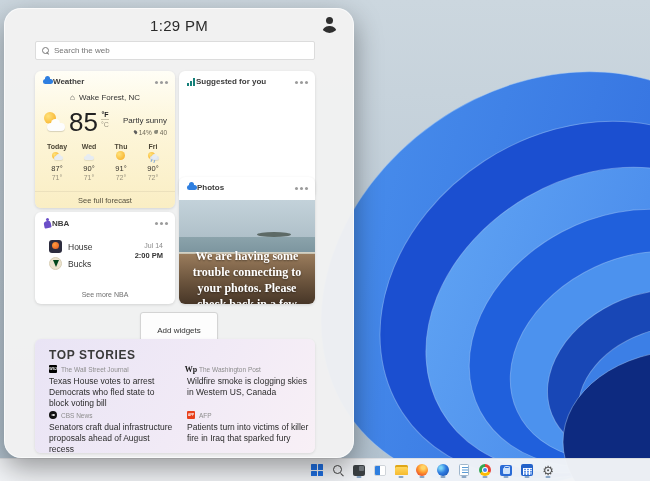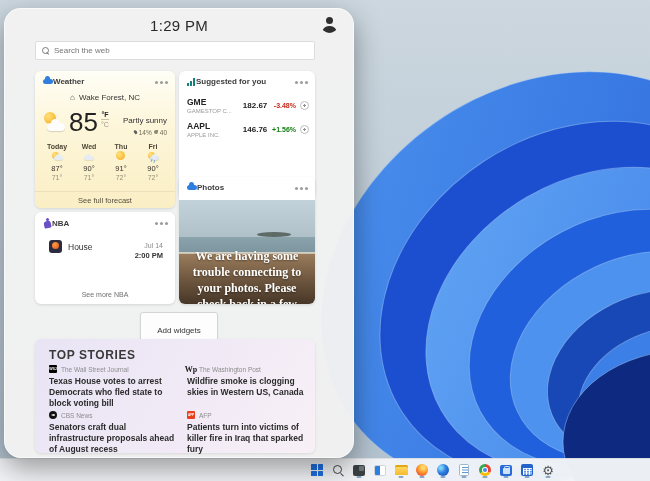--- a/index.html
+++ b/index.html
@@ -125,21 +125,21 @@
           display:flex; align-items:center; justify-content:center; cursor:pointer; box-shadow:0 1px 2px rgba(0,0,0,0.08); }
 
   
   .stories { position:absolute; left:30px; top:330px; width:280px; height:114px; border-radius:6px;
              background:linear-gradient(120deg,#e9e4f5 0%,#f1eaf6 55%,#f8f0f6 100%);
              box-shadow:0 1px 3px rgba(0,0,0,0.10); cursor:pointer; }
   .st-head { position:absolute; top:9px; left:14px; font-size:12px; font-weight:bold; letter-spacing:0.6px; color:#3a3a3a; }
   .story { position:absolute; width:126px; cursor:pointer; }
   .story .src { display:flex; align-items:center; gap:4px; margin-bottom:3px; }
   .story .srcname { font-size:6.5px; color:#8d8d8d; }
-  .story .hl { font-size:8.5px; font-weight:bold; color:#2b2b2b; line-height:1.3; }
+  .story .hl { font-size:8.5px; font-weight:normal; color:#2b2b2b; line-height:1.3; }
   .lg { width:8px; height:8px; flex:0 0 auto; display:flex; align-items:center; justify-content:center; }
   .lg-wsj { background:#000; color:#fff; font-size:3.5px; font-weight:bold; border-radius:1px; }
   .lg-wp { font-family:"Liberation Serif","DejaVu Serif",serif; font-size:8px; font-weight:bold; color:#1a1a1a; }
   .lg-cbs { position:relative; }
   .lg-cbs::before { content:""; position:absolute; inset:0; border-radius:50%; background:#111; }
   .lg-cbs::after { content:""; position:absolute; left:2px; top:3px; width:4px; height:2px; border-radius:50%; background:#fff; box-shadow:inset 1px 0 0 #111; }
   .lg-afp { background:#e8401c; color:#fff; font-size:3px; font-weight:bold; border-radius:1px; }
 
   
   .taskbar { position:absolute; left:0; bottom:0; width:650px; height:23px; z-index:4;
@@ -293,40 +293,20 @@
   <div class="card stocks">
     <div class="card-title">
       <span class="chart-ic">
           <i style="height:3px"></i>
           <i style="height:5px"></i>
           <i style="height:8px"></i>
         </span>
       <span>Suggested for you</span>
     </div>
     <span class="dots"></span>
-    <div class="stock-rows">
-      <div class="srow">
-        <span class="lft">
-          <div class="sym">GME</div>
-          <div class="nm">GAMESTOP C...</div>
-        </span>
-        <span class="pr">182.67</span>
-        <span class="chg down">-3.48%</span>
-        <span class="plus"></span>
-      </div>
-      <div class="srow">
-        <span class="lft">
-          <div class="sym">AAPL</div>
-          <div class="nm">APPLE INC.</div>
-        </span>
-        <span class="pr">146.76</span>
-        <span class="chg up">+1.56%</span>
-        <span class="plus"></span>
-      </div>
-    </div>
     <div class="stock-link">Go to watchlist</div>
   </div>
 
   <div class="card photos">
     <div class="card-title">
       <span class="cloud-blue"></span>
       <span>Photos</span>
     </div>
     <span class="dots"></span>
     <div class="photo-img">
@@ -343,20 +323,24 @@
     <div class="card-title">
       <span class="nba-ic"></span>
       <span>NBA</span>
     </div>
     <span class="dots"></span>
     <div class="nba-game">
       <div class="team">
         <span class="logo-suns"></span>
         <span class="tn">House</span>
       </div>
+      <div class="team">
+        <span class="logo-bucks"></span>
+        <span class="tn">Bucks</span>
+      </div>
     </div>
     <div class="nba-when">
       <div class="dt">Jul 14</div>
       <div class="tm">2:00 PM</div>
     </div>
     <div class="nba-link">See more NBA</div>
   </div>
 
   <button class="addw">Add widgets</button>
 

